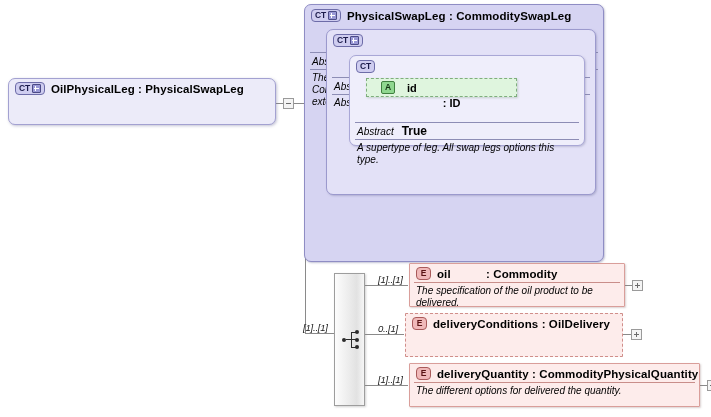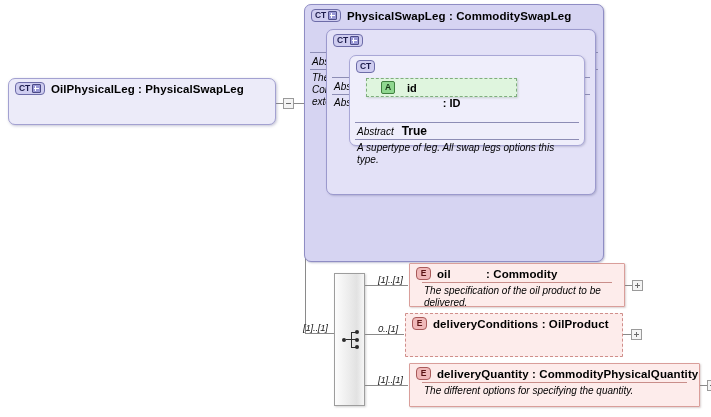--- a/index.html
+++ b/index.html
@@ -153,21 +153,21 @@
     box-shadow: 1px 1px 2px rgba(150,120,120,0.35);
     border-radius: 1px;
   }
   .el-box.dashed {
     border: 1px dashed #d08e8a;
     box-shadow: none;
   }
   .el-box .node-header { padding: 3px 6px 2px 6px; }
   .el-box .annot {
     border-top: 1px solid #c98e8a;
-    margin: 0 12px;
+    margin: 0 4px;
     padding: 2px 2px 3px 2px;
   }
 
   
   .attr-box {
     position: absolute;
     box-sizing: border-box;
     background: #dff5de;
     border: 1px dashed #7fae7d;
     display: flex;
@@ -382,35 +382,35 @@
 
   <div class="card" style="left:378px; top:323px;">0..[1]</div>
   <div class="node el-box dashed" style="left:405px; top:313px; width:218px; height:44px;">
     <div class="node-header">
       <span class="badge badge-e">
         <span>E</span>
       </span>
       <span class="node-title">
         <span>deliveryConditions</span>
         <span class="sep">:</span>
-        <span>OilProduct</span>
+        <span>OilDelivery</span>
       </span>
     </div>
   </div>
   <div class="toggle plus" style="left:631px; top:329px;"></div>
 
   <div class="card" style="left:378px; top:374px;">[1]..[1]</div>
   <div class="node el-box" style="left:409px; top:363px; width:291px; height:44px;">
     <div class="node-header">
       <span class="badge badge-e">
         <span>E</span>
       </span>
       <span class="node-title">
         <span>deliveryQuantity</span>
         <span class="sep">:</span>
         <span>CommodityPhysicalQuantity</span>
       </span>
     </div>
-    <div class="annot">The different options for specifying the quantity.</div>
+    <div class="annot">The different options for delivered the quantity.</div>
   </div>
   <div class="toggle plus" style="left:707px; top:380px;"></div>
 
 </div>
 
 </body></html>

